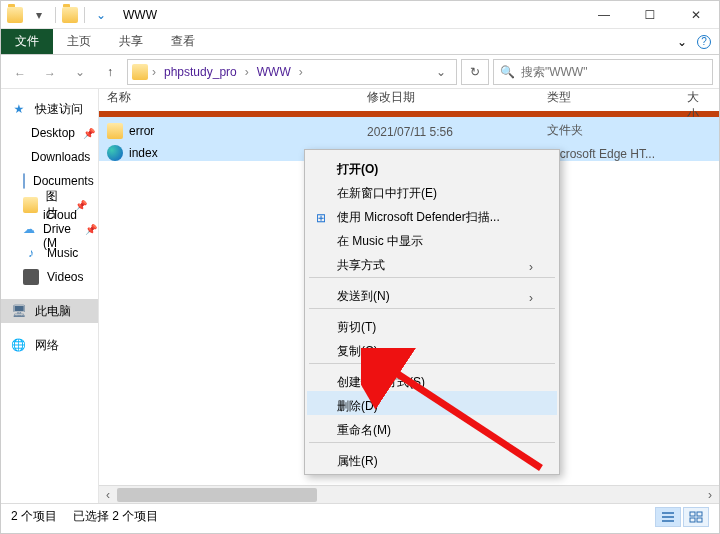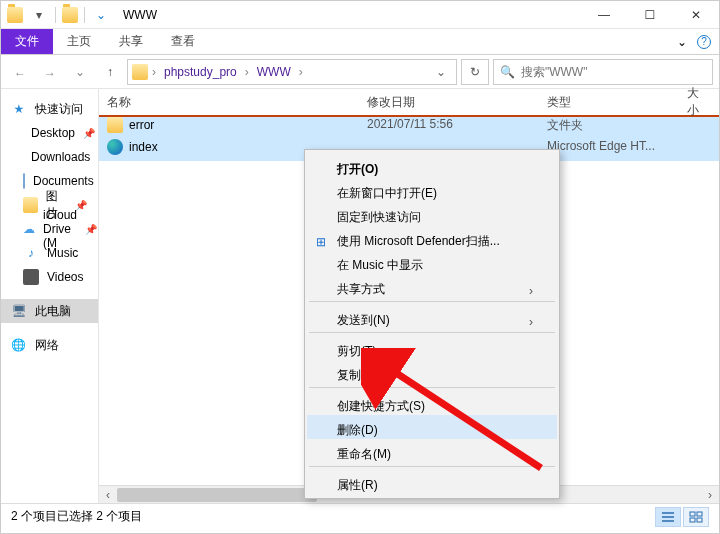--- a/index.html
+++ b/index.html
@@ -8,21 +8,21 @@
 .titlebar .qat{display:flex;align-items:center;padding:0 6px;gap:6px}
 .titlebar .foldericon{width:16px;height:16px;background:linear-gradient(#ffe9a6,#f7c34a);border-radius:2px;position:relative}
 .titlebar .foldericon:before{content:"";position:absolute;top:-3px;left:1px;width:7px;height:3px;background:#f7c34a;border-radius:1px 1px 0 0}
 .titlebar .sep{width:1px;height:16px;background:#d0d0d0}
 .titlebar .qbtn{width:20px;height:20px;display:flex;align-items:center;justify-content:center;color:#555}
 .titlebar .title{padding-left:6px;flex:1}
 .titlebar .winbtns{display:flex}
 .titlebar .winbtn{width:46px;height:28px;display:flex;align-items:center;justify-content:center;color:#333}
 .ribbon{height:26px;display:flex;align-items:stretch;border-bottom:1px solid #d0d0d0;background:#fff}
 .ribbon .tab{padding:0 14px;display:flex;align-items:center;color:#444}
-.ribbon .tab.file{background:#6d28d9;color:#fff}
+.ribbon .tab.file{background:#14532d;color:#fff}
 .ribbon .right{margin-left:auto;display:flex;align-items:center;padding-right:8px;gap:10px;color:#1979ca}
 .navbar{height:34px;display:flex;align-items:center;padding:4px 6px;gap:4px;border-bottom:1px solid #e5e5e5}
 .navbtn{width:26px;height:26px;display:flex;align-items:center;justify-content:center;color:#888;border-radius:2px}
 .navbtn.enabled{color:#333}
 .addr{flex:1;height:26px;border:1px solid #ccc;display:flex;align-items:center;padding:0 4px;gap:2px;background:#fff;max-width: 340px;}
 .addr .foldericon{width:16px;height:16px;background:linear-gradient(#ffe9a6,#f7c34a);border-radius:2px}
 .addr .crumb{padding:0 4px;color:#4c1d95}
 .addr .chev{color:#888;padding:0 2px}
 .addr .spacer{flex:1}
 .addr .dd{color:#666;padding:0 6px}
@@ -40,38 +40,38 @@
 .ico.desktop{background:#2e8bd8;border-radius:2px}
 .ico.folder{background:linear-gradient(#ffe9a6,#f7c34a);border-radius:2px}
 .ico.docs{background:#fff;border:1px solid #7aa7d8;border-radius:1px}
 .ico.cloud{color:#4aa0e8}
 .ico.music{color:#2e8bd8}
 .ico.video{background:#555;border-radius:2px}
 .ico.pc{color:#4a6a8a}
 .ico.net{color:#3a9a4a}
 .ico.edge{background:radial-gradient(circle at 30% 30%,#3cc8b4,#1061c3);border-radius:50%}
 .content{flex:1;display:flex;flex-direction:column;position:relative}
-.cols{height:28px;display:flex;align-items:center;border-bottom:2px solid #c2410c;padding-right:12px}
+.cols{height:28px;display:flex;align-items:flex-start;border-bottom:6px solid #c2410c;padding-right:12px}
 .col{padding:0 8px;color:#444}
 .col.name{width:260px}
 .col.date{width:180px}
 .col.type{width:140px}
 .col.size{flex:1;text-align:right}
 .rows{flex:1;overflow:hidden;position:relative}
-.row{height:22px;display:flex;align-items:flex-start;padding-right:12px}
+.row{height:22px;display:flex;align-items:flex-end;padding-right:12px}
 .row.sel{background:#cce8ff}
 .row .c{padding:0 8px;white-space:nowrap;overflow:hidden;text-overflow:ellipsis}
 .row .c.name{width:260px;display:flex;align-items:center;gap:6px}
 .row .c.date{width:180px;color:#555}
 .row .c.type{width:140px;color:#555}
 .hscroll{height:18px;background:#f0f0f0;border-top:1px solid #dcdcdc;display:flex;align-items:center}
 .hscroll .arrow{width:18px;height:18px;display:flex;align-items:center;justify-content:center;color:#666}
 .hscroll .track{flex:1;height:18px;position:relative}
 .hscroll .thumb{position:absolute;left:0;top:2px;height:14px;width:200px;background:#c8c8c8;border-radius:2px}
-.status{height:26px;border-top:1px solid #dcdcdc;display:flex;align-items:center;padding:0 10px;color:#444}
+.status{height:26px;border-top:1px solid #dcdcdc;display:flex;align-items:center;padding:0 10px;gap:16px;color:#444}
 .status .right{margin-left:auto;display:flex;gap:2px}
 .viewbtn{width:26px;height:20px;border:1px solid #bcd4ef;display:flex;align-items:center;justify-content:center;background:#eaf3fc}
 .viewbtn.active{background:#cfe5fb}
 .ctxmenu{position:absolute;left:303px;top:148px;width:256px;background:#f2f2f2;border:1px solid #bdbdbd;box-shadow:3px 3px 8px rgba(0,0,0,.25);padding:4px 2px;z-index:50}
 .ctxmenu .mi{height:24px;display:flex;align-items:flex-end;padding:0 24px 0 30px;color:#000;position:relative}
 .ctxmenu .mi.hover{background:#d8eaf9}
 .ctxmenu .mi .sub{margin-left:auto;color:#555}
 .ctxmenu .msep{height:1px;background:#d0d0d0;margin:3px 2px}
 .ctxmenu .mi .micon{position:absolute;left:6px;width:16px;height:16px;display:flex;align-items:center;justify-content:center}
 .arrow-annot{position:absolute;z-index:60;pointer-events:none}
@@ -233,21 +233,20 @@
         </svg>
       </div>
   </div>
 </div>
 
 <div class="ctxmenu">
   <div class="mi">
       <b>打开(O)</b>
     </div>
   <div class="mi">在新窗口中打开(E)</div>
-  <div class="mi">固定到快速访问</div>
   <div class="mi">
       <span class="micon" style="color:#1d72d2">⊞</span>
       <span>使用 Microsoft Defender扫描...</span>
     </div>
   <div class="mi">在 Music 中显示</div>
   <div class="mi">
       <span>共享方式</span>
       <span class="sub">›</span>
     </div>
   <div class="msep"></div>

